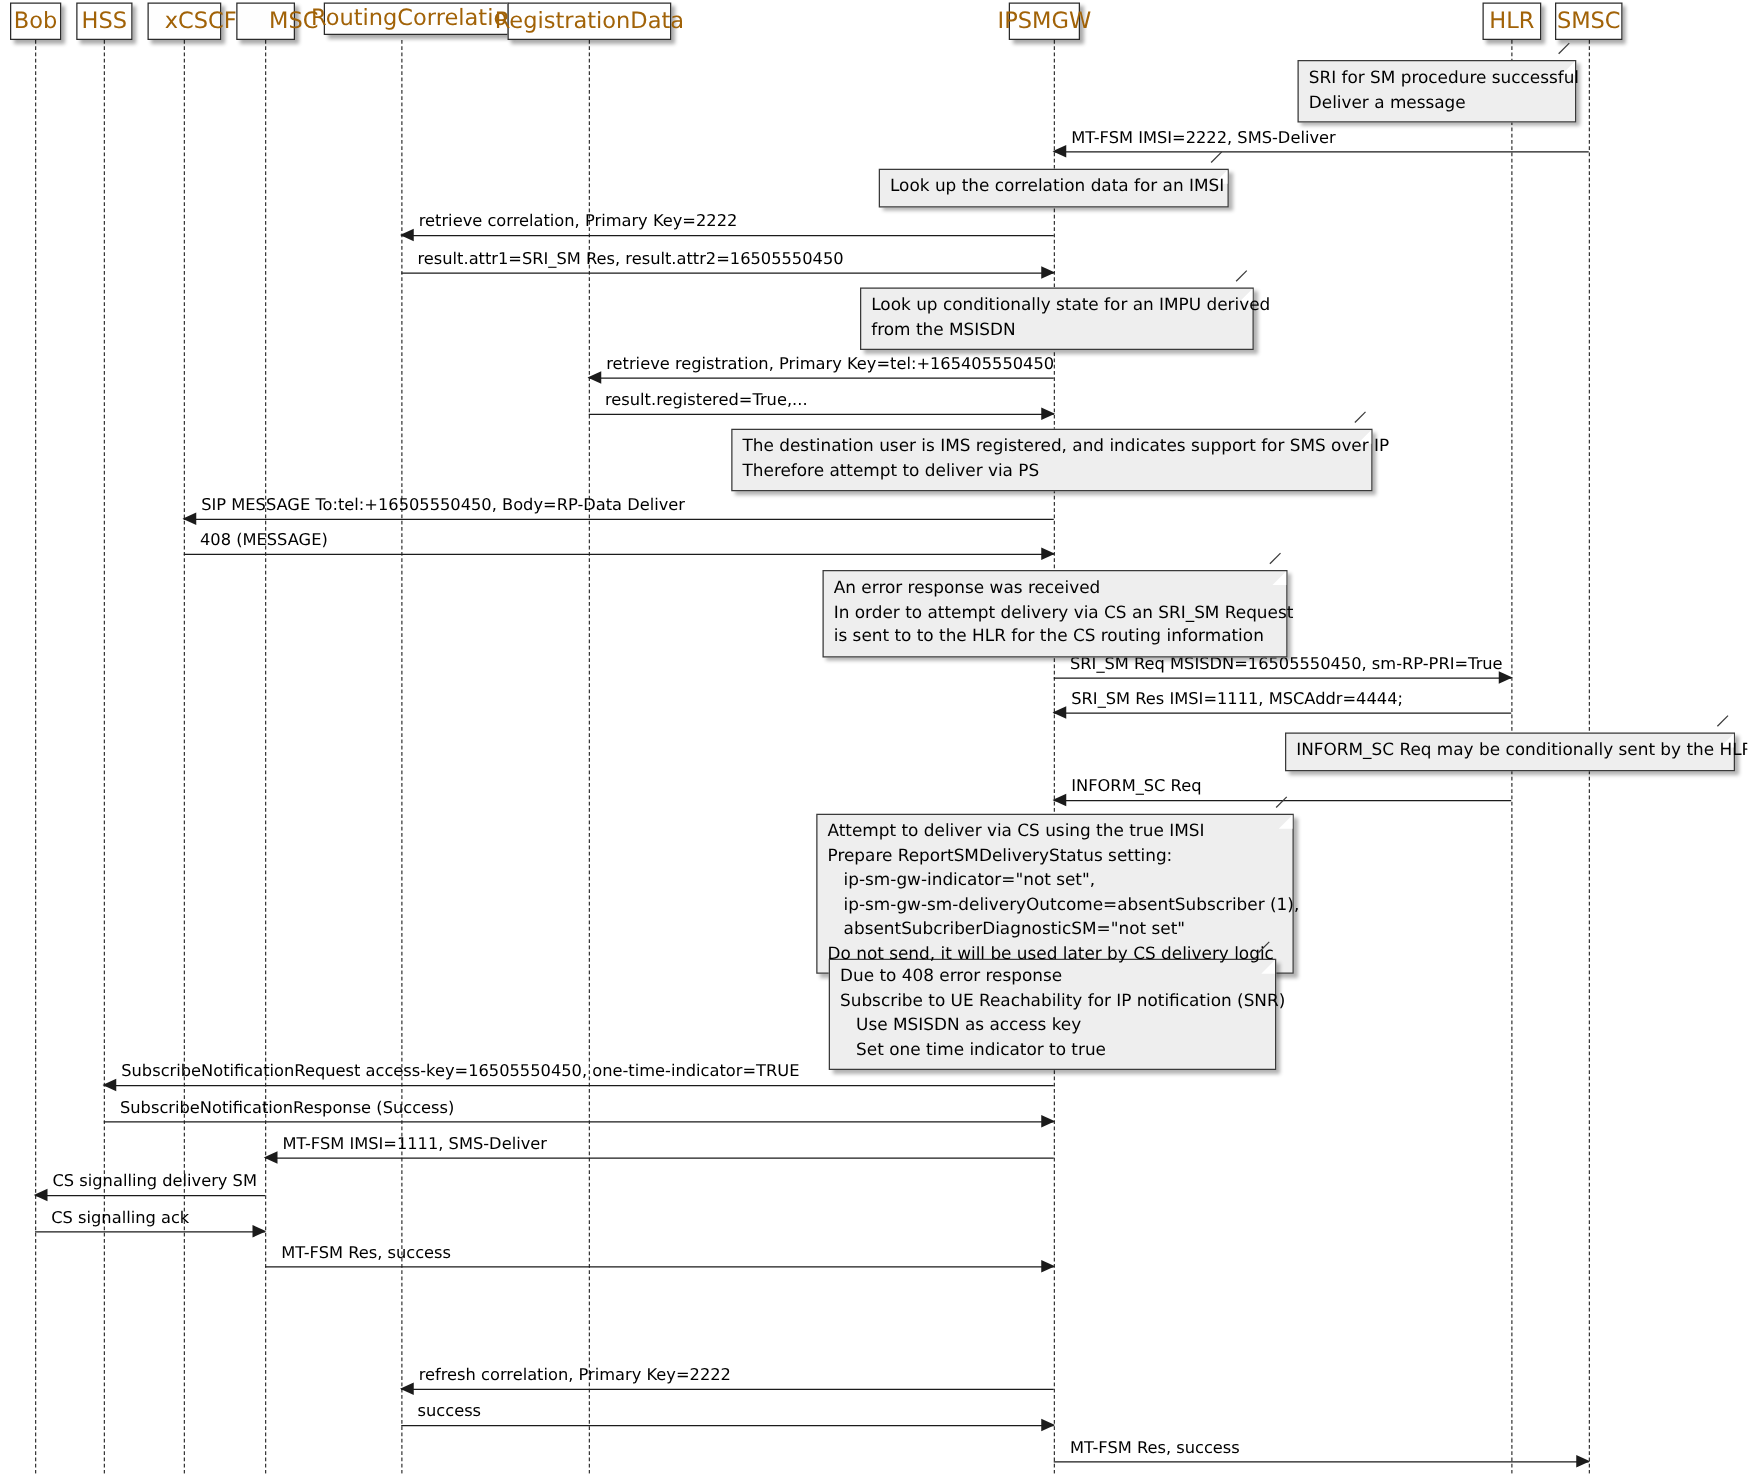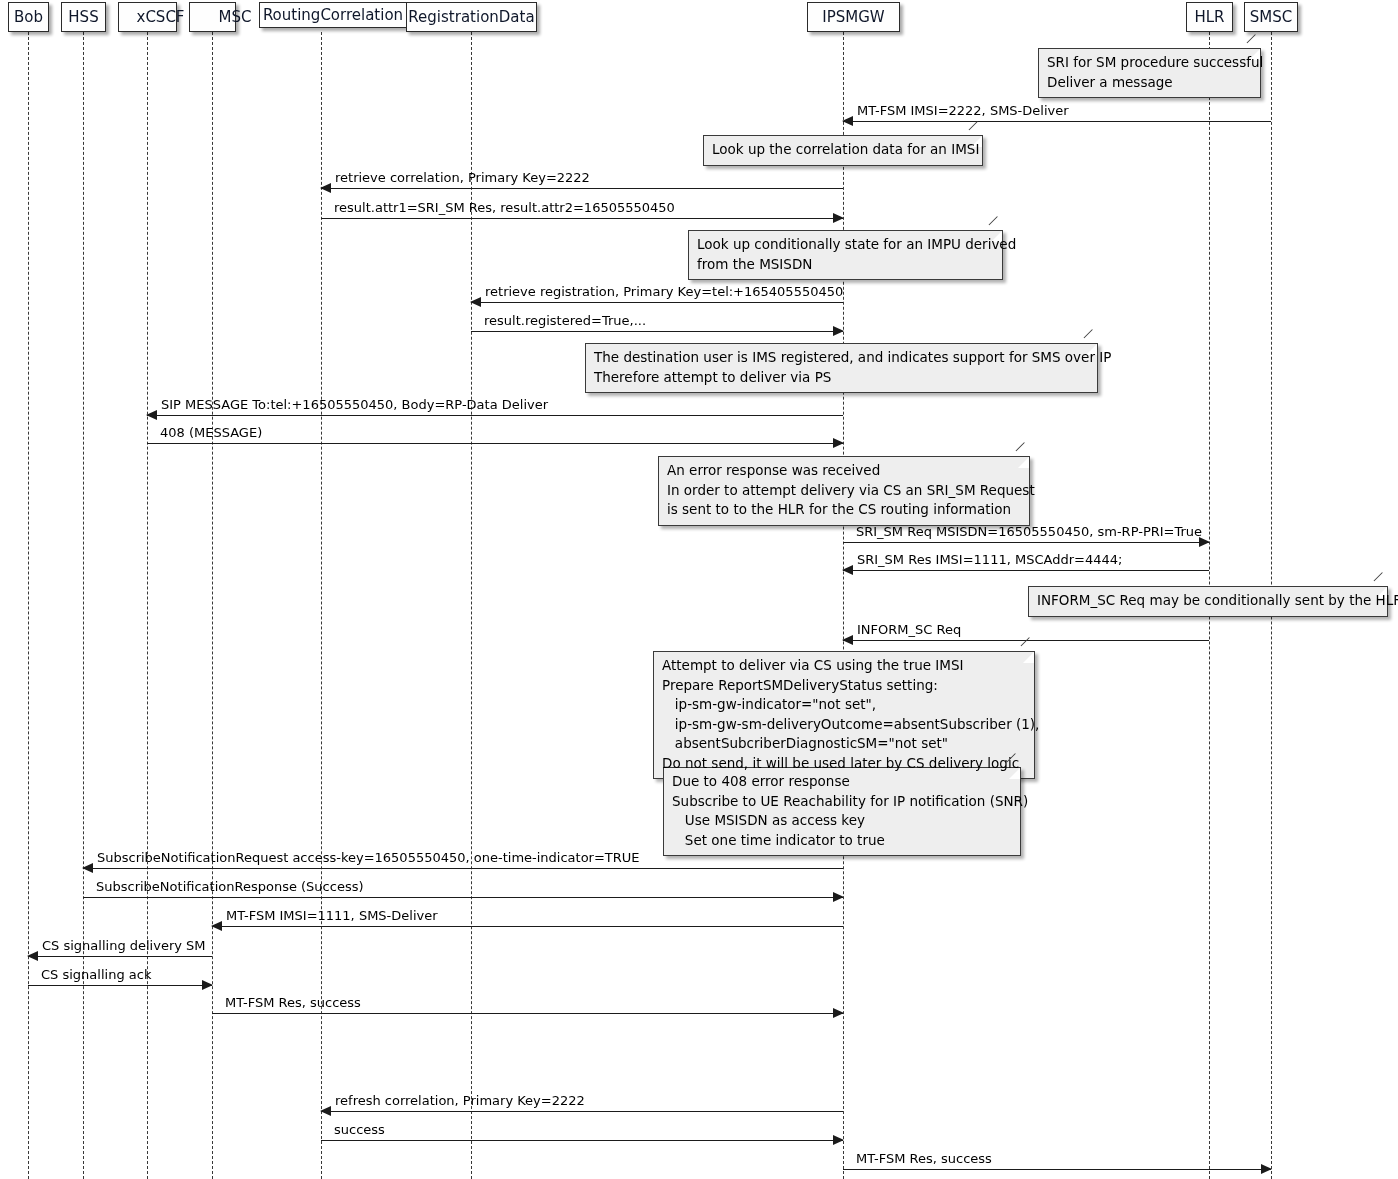--- a/index.html
+++ b/index.html
@@ -5,23 +5,23 @@
   html,body{margin:0;padding:0;background:#ffffff;}
   body{font-family:"DejaVu Sans","Liberation Sans",sans-serif;}
   #canvas{position:relative;width:1398px;height:1179px;background:#ffffff;overflow:hidden;}
 
   
   .participant{
     position:absolute;
     background:#FEFEFE;
     border:1.5px solid #2b2b2b;
     box-shadow:3px 3px 3px rgba(0,0,0,0.33);
-    font-size:15px;
+    font-size:18px;
     line-height:1;
-    color:#0f172a;
+    color:#a16207;
     text-align:left;
     display:flex;align-items:center;justify-content:center;
     box-sizing:border-box;
     white-space:nowrap;
   }
 
   
   .lifeline{
     position:absolute;
     width:0;
@@ -102,21 +102,21 @@
     <div class="lifeline" style="left: 471px; top: 32px; height: 1147px;"></div>
     <div class="lifeline" style="left: 843px; top: 32px; height: 1147px;"></div>
     <div class="lifeline" style="left: 1209px; top: 32px; height: 1147px;"></div>
     <div class="lifeline" style="left: 1271px; top: 32px; height: 1147px;"></div>
     <div class="participant" style="left: 8px; top: 2px; width: 41px; height: 30px;">Bob</div>
     <div class="participant" style="left: 61px; top: 2px; width: 45px; height: 30px;">HSS</div>
     <div class="participant" style="left: 118px; top: 2px; width: 59px; height: 30px; padding-left: 26px;">xCSCF</div>
     <div class="participant" style="left: 189px; top: 2px; width: 47px; height: 30px; padding-left: 45px;">MSC</div>
     <div class="participant" style="left: 247px; top: 2px; width: 148px; height: 26px; margin-left: 12px;">RoutingCorrelation</div>
     <div class="participant" style="left: 406px; top: 2px; width: 131px; height: 30px;">RegistrationData</div>
-    <div class="participant" style="left: 807px; top: 2px; width: 93px; height: 30px;">IPSMGW</div>
+    <div class="participant" style="left: 807px; top: 2px; width: 57px; height: 30px;">IPSMGW</div>
     <div class="participant" style="left: 1186px; top: 2px; width: 47px; height: 30px;">HLR</div>
     <div class="participant" style="left: 1244px; top: 2px; width: 54px; height: 30px;">SMSC</div>
     <div class="msg left" style="left: 843px; width: 428px; top: 121px;">
       <div class="line"></div>
       <div class="head"></div>
       <div class="label">MT-FSM IMSI=2222, SMS-Deliver</div>
     </div>
     <div class="msg left" style="left: 321px; width: 522px; top: 188px;">
       <div class="line"></div>
       <div class="head"></div>

